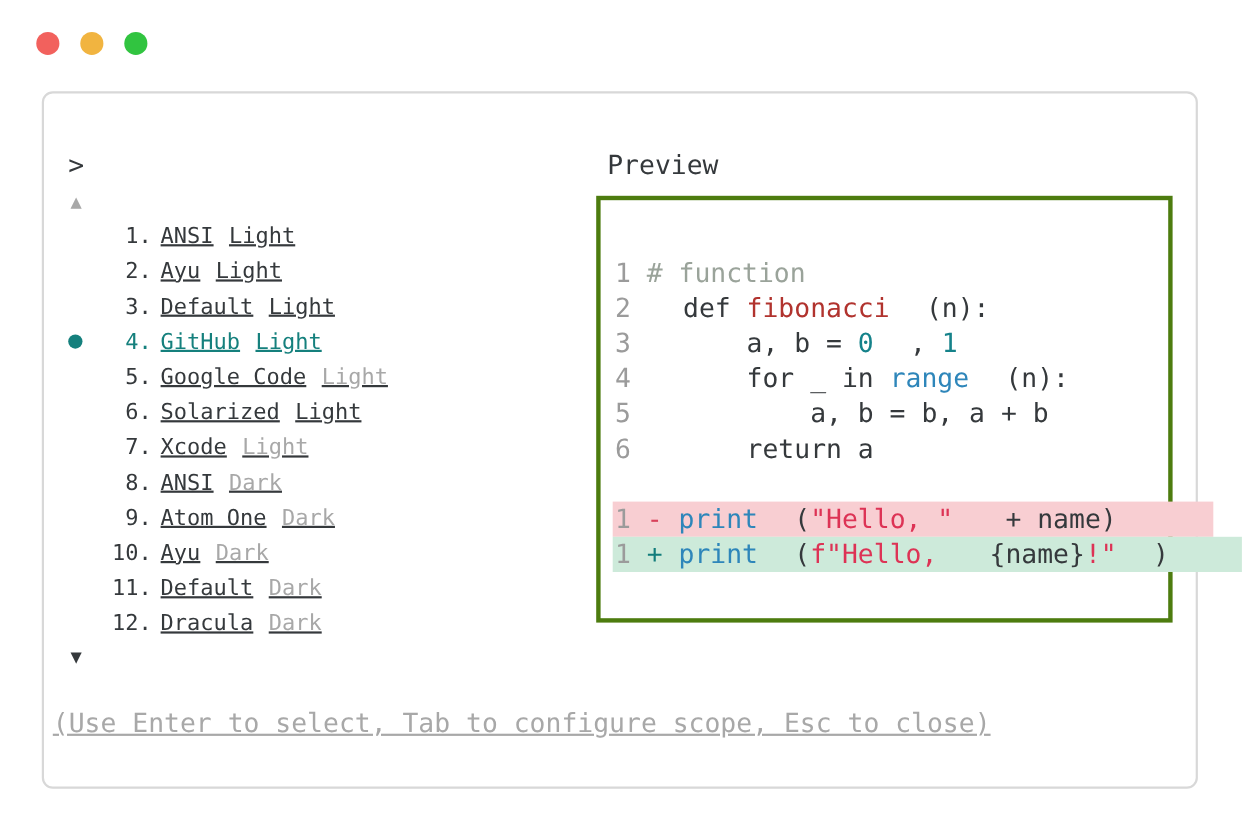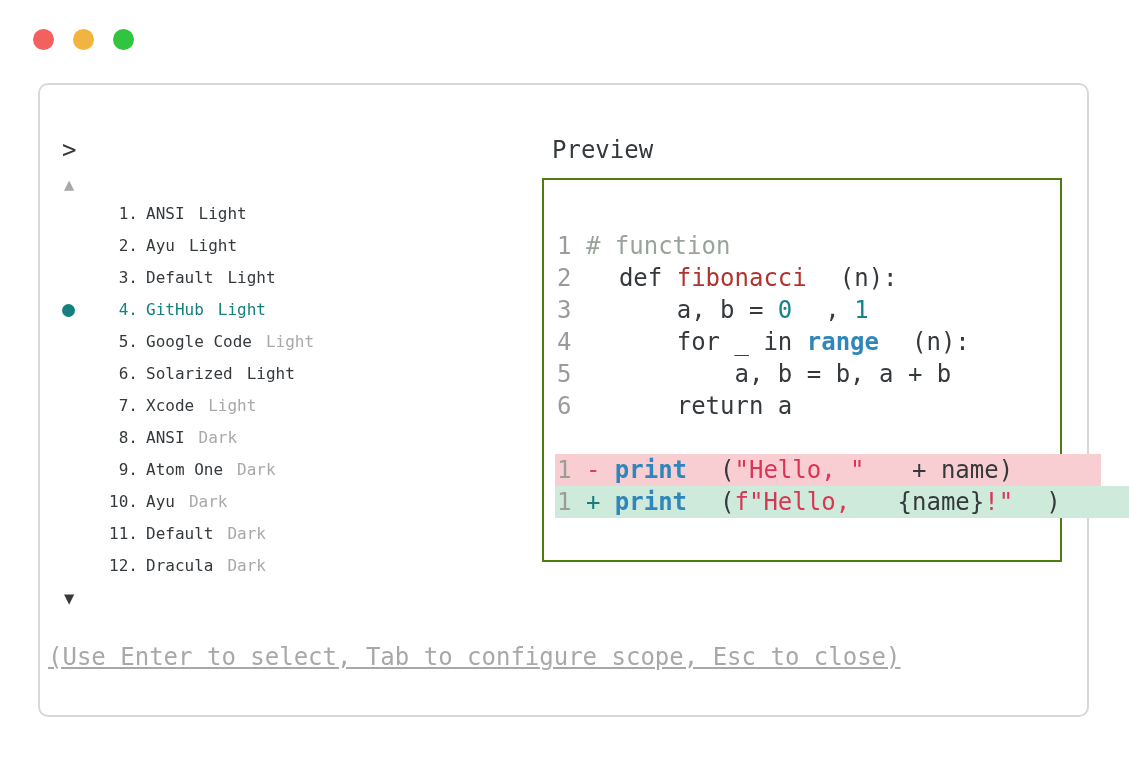--- a/index.html
+++ b/index.html
@@ -26,41 +26,41 @@
   .hdr{position:absolute;top:49px;font-size:24px;line-height:32px;color:var(--text);}
   .hdr-left{left:22px;display:flex;}
   .hdr-left .title{margin-left:15px;}
   .preview-label{left:512px;}
 
   .arrow{position:absolute;left:24px;font-size:17px;line-height:32px;}
   .arrow.up{top:83px;color:var(--muted);}
   .arrow.down{top:497px;color:var(--text);}
 
   .list{position:absolute;left:22px;top:113px;width:450px;}
-  .row{position:relative;height:32px;line-height:32px;font-size:16px;cursor:default;}
+  .row{position:relative;height:32px;line-height:32px;font-size:20px;cursor:default;text-decoration:underline;}
   .row .num{display:inline-block;width:76px;text-align:right;}
   .row .name{margin-left:8px;}
   .row .suffix{margin-left:14px;}
   .row .suffix.muted{color:var(--muted);}
   .row.sel, .row.sel .suffix{color:var(--teal);}
   .bullet{position:absolute;left:0;top:10px;width:13px;height:13px;border-radius:50%;background:var(--teal);}
 
   .footer{position:absolute;left:8px;top:556px;font-size:24px;line-height:32px;color:var(--muted);text-decoration:underline;}
 
   .preview-box{
     position:absolute;left:502px;top:93px;width:516px;height:380px;
-    border:2px solid #4d7c0f;background:#fff;
+    border:4px solid #4d7c0f;background:#fff;
   }
   .code{position:absolute;left:13px;top:50px;font-size:24px;}
   .code-line{height:32px;line-height:32px;}
   .hl{display:inline-block;line-height:32px;padding-left:2px;margin-left:-2px;padding-right:88px;}
   .hl.removed{background:var(--redbg);}
   .hl.added{background:var(--greenbg);}
   .tk-ln{color:var(--ln);} .tk-text{color:var(--text);margin-left:33px;} .tk-comment{color:var(--comment);}
-  .tk-func{color:var(--func);} .tk-builtin{color:var(--blue);font-weight:bold;} .tk-num{color:var(--numlit);}
+  .tk-func{color:var(--func);} .tk-builtin{color:var(--blue);} .tk-num{color:var(--numlit);}
   .tk-string{color:var(--string);} .tk-minus{color:var(--minus);} .tk-plus{color:var(--plus);}
 </style>
 </head>
 <body>
 
 <div class="traffic">
   <div class="light" id="light-0" style="background: rgb(242, 97, 93);"></div>
   <div class="light" id="light-1" style="background: rgb(241, 180, 64);"></div>
   <div class="light" id="light-2" style="background: rgb(49, 196, 64);"></div>
 </div>

